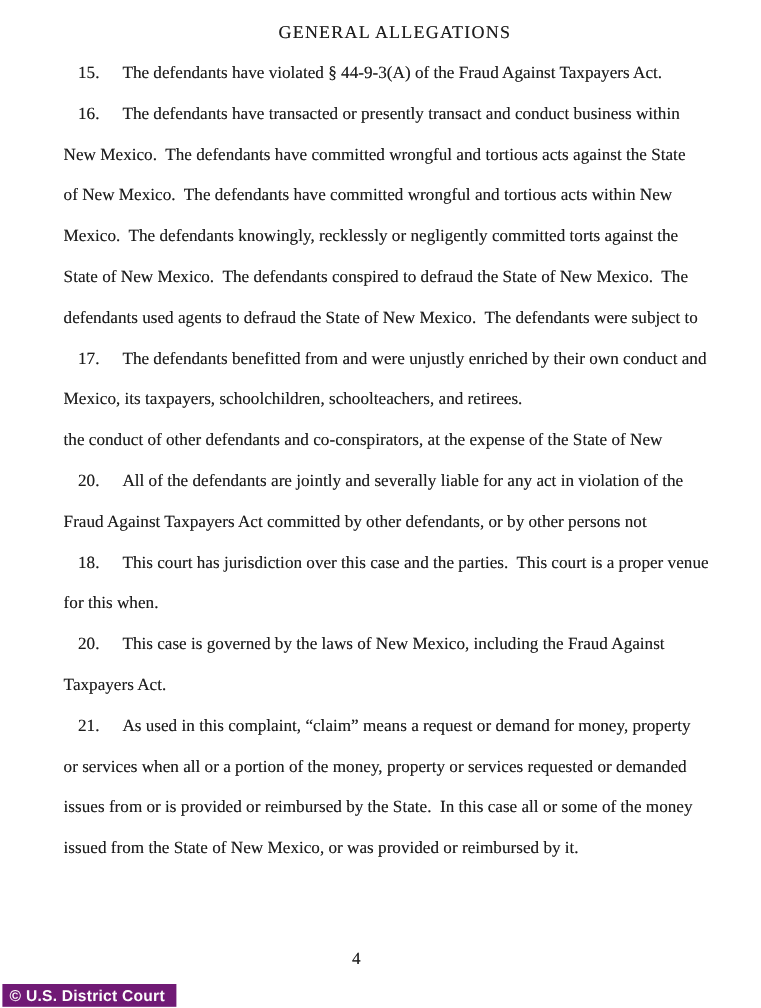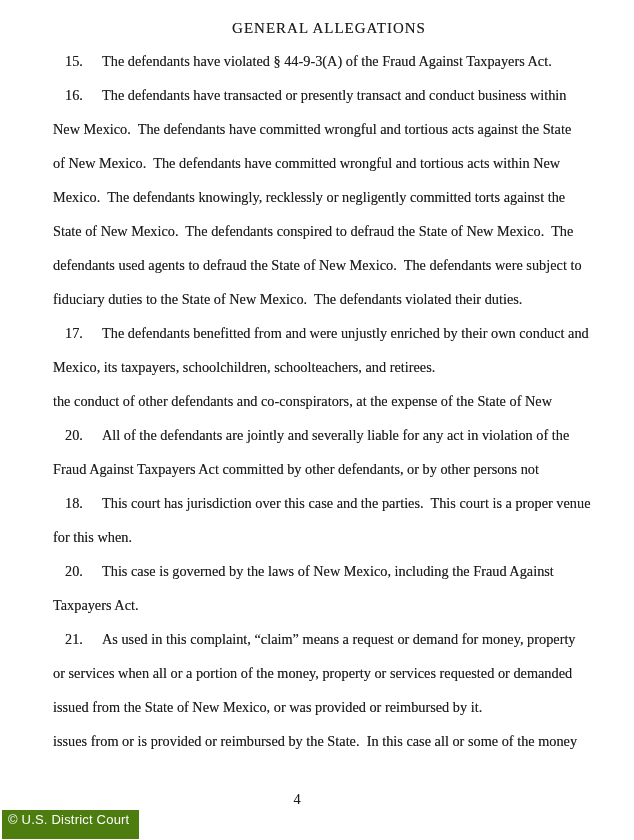--- a/index.html
+++ b/index.html
@@ -48,58 +48,57 @@
     left: 0;
     width: 100%;
     text-align: center;
     font-size: 14.3px;
     transform: translateX(-20px);
   }
   .watermark {
     position: absolute;
     left: 2px;
     bottom: 1px;
-    height: 29px;
+    height: 19px;
     line-height: 19px;
-    background: #4d7c0f;
+    background: #701a75;
     color: #fdfdfd;
     font-family: "Liberation Sans", "DejaVu Sans", sans-serif;
-    font-weight: normal;
+    font-weight: bold;
     font-size: 13px;
     padding: 0 10px 0 6px;
     text-shadow: none;
     letter-spacing: 0.2px;
   }
 </style>
 </head>
 <body>
 
 <div class="page">
   <div class="heading">GENERAL ALLEGATIONS</div>
 
   <div class="body-lines">
       <div class="line"><span class="pnum">15.</span><span>The defendants have violated § 44-9-3(A) of the Fraud Against Taxpayers Act.</span></div>
       <div class="line"><span class="pnum">16.</span><span>The defendants have transacted or presently transact and conduct business within</span></div>
       <div class="line">New Mexico.  The defendants have committed wrongful and tortious acts against the State</div>
       <div class="line">of New Mexico.  The defendants have committed wrongful and tortious acts within New</div>
       <div class="line">Mexico.  The defendants knowingly, recklessly or negligently committed torts against the</div>
       <div class="line">State of New Mexico.  The defendants conspired to defraud the State of New Mexico.  The</div>
       <div class="line">defendants used agents to defraud the State of New Mexico.  The defendants were subject to</div>
-      <div class="line">fiduciary duties to the State of New Mexico.  The defendants violated their duties.</div>
       <div class="line"><span class="pnum">17.</span><span>The defendants benefitted from and were unjustly enriched by their own conduct and</span></div>
       <div class="line">Mexico, its taxpayers, schoolchildren, schoolteachers, and retirees.</div>
       <div class="line">the conduct of other defendants and co-conspirators, at the expense of the State of New</div>
       <div class="line"><span class="pnum">20.</span><span>All of the defendants are jointly and severally liable for any act in violation of the</span></div>
       <div class="line">Fraud Against Taxpayers Act committed by other defendants, or by other persons not</div>
       <div class="line"><span class="pnum">18.</span><span>This court has jurisdiction over this case and the parties.  This court is a proper venue</span></div>
       <div class="line">for this when.</div>
       <div class="line"><span class="pnum">20.</span><span>This case is governed by the laws of New Mexico, including the Fraud Against</span></div>
       <div class="line">Taxpayers Act.</div>
       <div class="line"><span class="pnum">21.</span><span>As used in this complaint, “claim” means a request or demand for money, property</span></div>
       <div class="line">or services when all or a portion of the money, property or services requested or demanded</div>
+      <div class="line">issues from or is provided or reimbursed by the State.  In this case all or some of the money</div>
       <div class="line">issued from the State of New Mexico, or was provided or reimbursed by it.</div>
-      <div class="line">issues from or is provided or reimbursed by the State.  In this case all or some of the money</div>
     </div>
 
   <div class="pagenum">4</div>
 
   <div class="watermark">© U.S. District Court</div>
 </div>
 
 </body></html>

